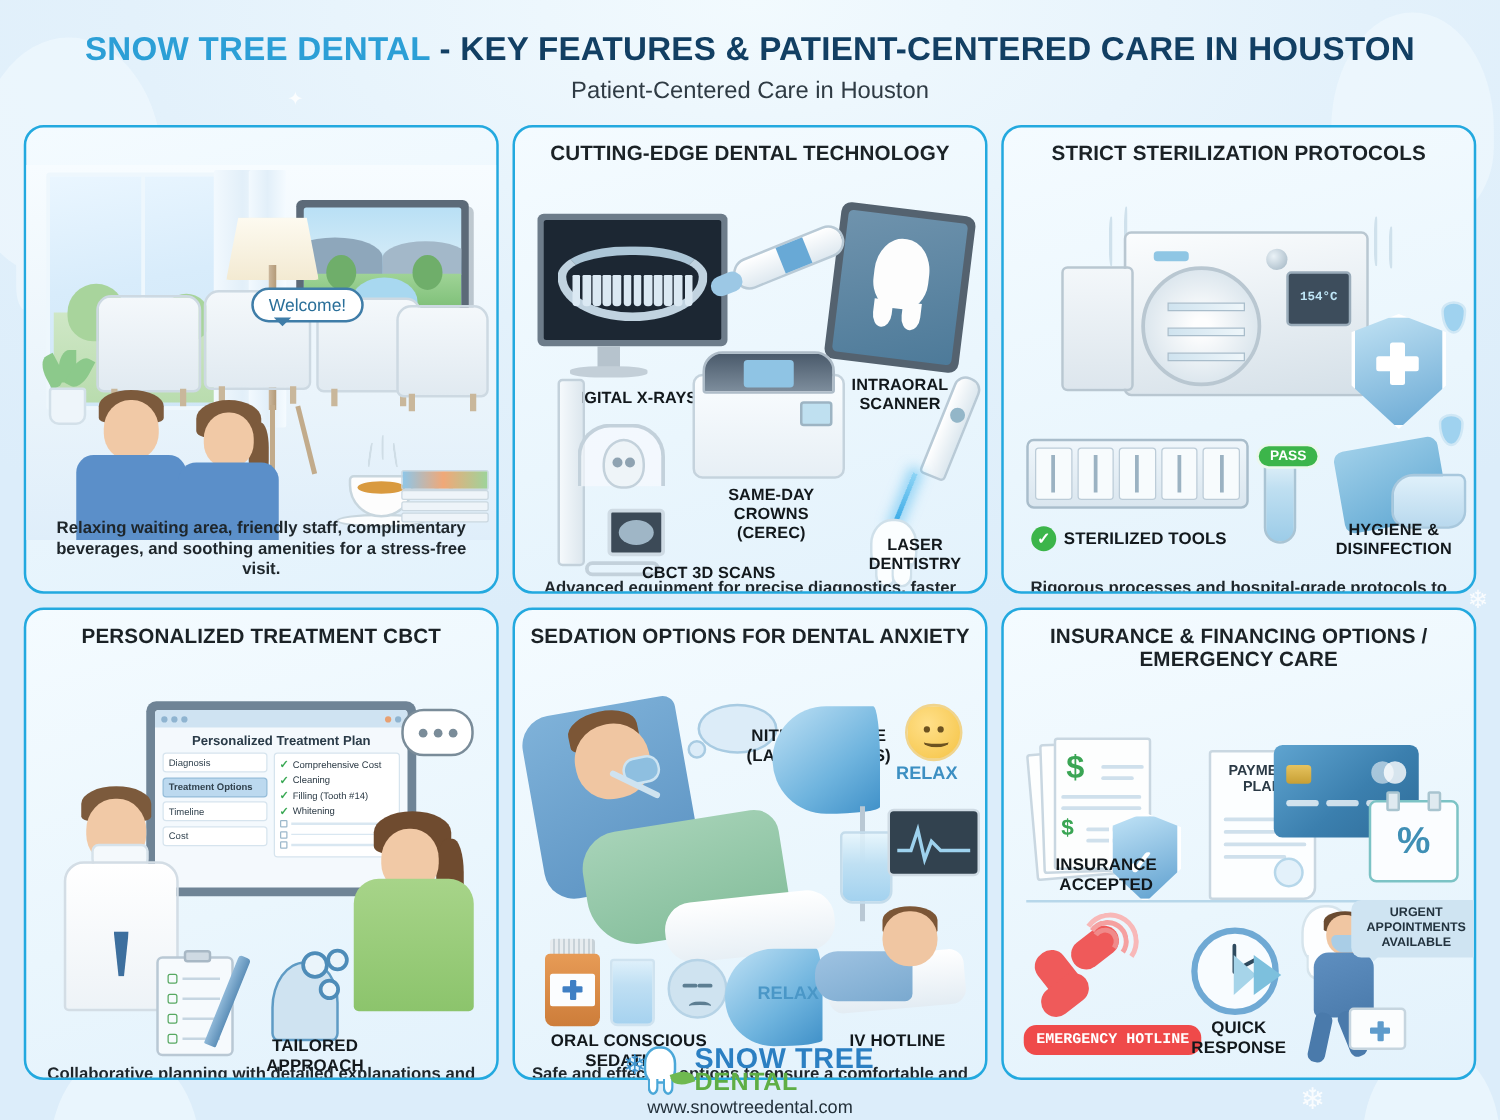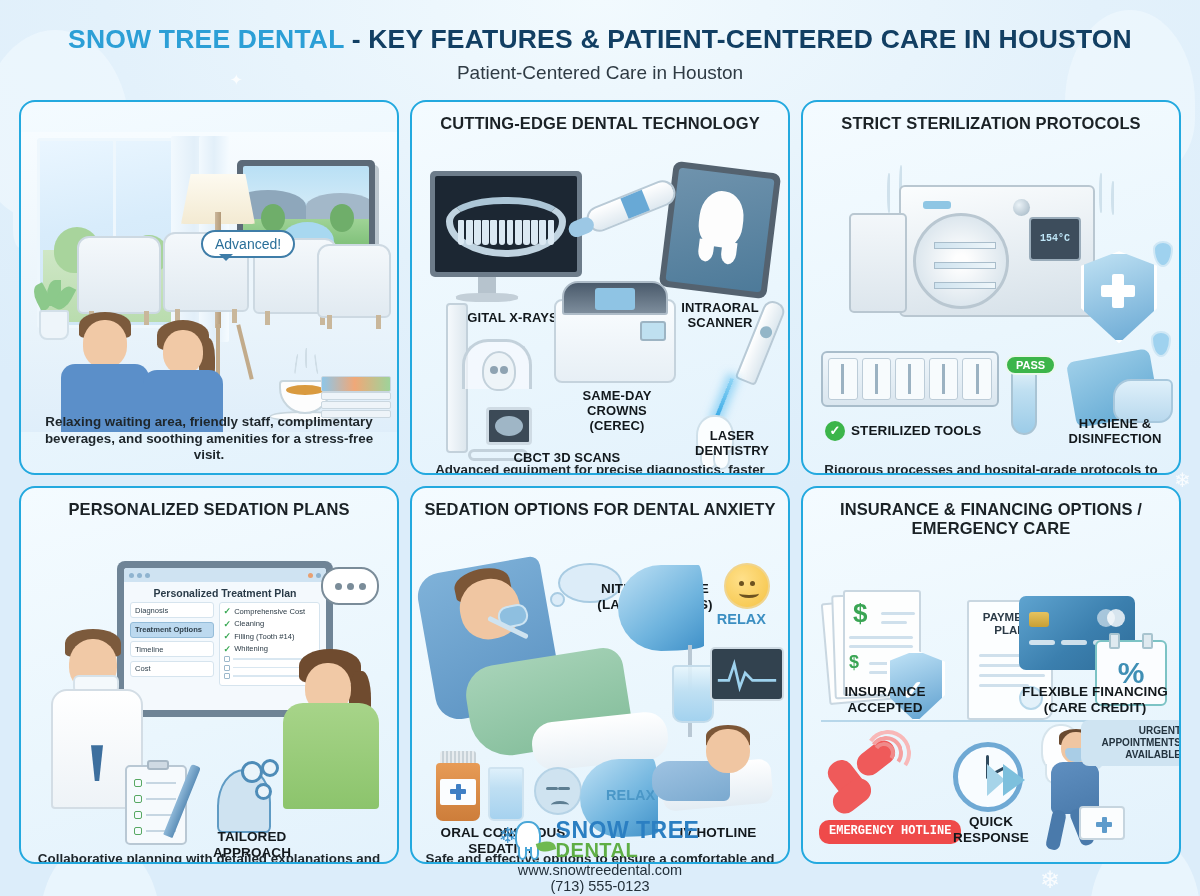--- a/index.html
+++ b/index.html
@@ -455,21 +455,21 @@
   .run-mask { position:absolute; left:30px; top:16px; width:24px; height:14px; background:#a9cde6; border-radius:4px 4px 10px 10px; }
   .run-body { position:absolute; left:16px; top:30px; width:48px; height:52px;
     background: linear-gradient(160deg,#5f8fc0,#4a7aab); border-radius:12px 12px 6px 6px; }
   .run-leg { position:absolute; background:#4a7aab; border-radius:6px; }
   .kit { position:absolute; right:-4px; top:74px; width:46px; height:34px;
     background:#fbfdfe; border:2px solid #c6d5df; border-radius:4px; }
   .kit-cross { position:absolute; width:16px; height:5px; background:#5e9bcb; border-radius:1px; }
   .urgent-bubble {
     position:absolute; right:-6px; top:182px; width:104px;
     background:#cfe4f2; border-radius:8px; padding:5px 4px;
-    font-size:10px; font-weight:bold; color:#23333f; text-align:right; line-height:1.2;
+    font-size:10px; font-weight:bold; color:#23333f; text-align:center; line-height:1.2;
   }
   .urgent-bubble::after { content:""; position:absolute; left:12px; bottom:-9px;
     border:6px solid transparent; border-top-color:#cfe4f2; }
 
   
   .footer {
     position:absolute; left:0; right:0; bottom:2px; text-align:center;
   }
   .logo-row { display:flex; align-items:center; justify-content:center; gap:7px; }
   .logo-mark { position:relative; width:48px; height:42px; }
@@ -567,21 +567,21 @@
           <div class="hair" style="left:18px; top:0; width:52px; height:26px; border-radius:50% 50% 14% 14%;"></div>
           <div class="head" style="left:22px; top:8px; width:44px; height:48px;"></div>
           <div class="scrub" style="left:0; top:52px; width:88px; height:68px;"></div>
         </div>
         <div class="staff" style="left:120px; width:84px; height:112px;">
           <div class="hair" style="left:16px; top:0; width:52px; height:30px; border-radius:50% 50% 18% 18%;"></div>
           <div class="hair" style="left:58px; top:18px; width:16px; height:50px; border-radius:40%;"></div>
           <div class="head" style="left:22px; top:10px; width:40px; height:44px;"></div>
           <div class="scrub" style="left:2px; top:50px; width:80px; height:62px;"></div>
         </div>
-        <div class="bubble" style="left:180px; top:98px;">Advanced!</div>
+        <div class="bubble" style="left:180px; top:98px;">Welcome!</div>
 
         <div class="cup" style="left:258px; top:240px; width:72px; height:52px;">
           <div class="steam" style="left:16px; top:-18px; transform:rotate(8deg)"></div>
           <div class="steam" style="left:26px; top:-24px;"></div>
           <div class="steam" style="left:36px; top:-18px; transform:rotate(-8deg)"></div>
           <div class="saucer"></div>
           <div class="cup-body">
               <div class="cup-coffee"></div>
             </div>
           <div class="cup-handle"></div>
@@ -708,21 +708,21 @@
       <div class="lbl" style="right:6px; top:284px; width:116px;">HYGIENE &amp; DISINFECTION</div>
 
       <div class="tube"></div>
       <div class="badge-pass">PASS</div>
 
       <div class="caption">Rigorous processes and hospital-grade protocols to ensure maximum safety and infection control.</div>
     </div>
   </section>
 
   <section class="panel row2">
-    <div class="panel-title">PERSONALIZED SEDATION PLANS</div>
+    <div class="panel-title">PERSONALIZED TREATMENT CBCT</div>
     <div class="panel-body">
       <div class="pc">
         <div class="pc-scr">
           <div class="pc-bar">
               <i></i>
               <i></i>
               <i></i>
               <i class="r"></i>
               <i></i>
             </div>
@@ -908,21 +908,20 @@
 
       <div class="card">
         <div class="chip"></div>
         <div class="card-circ2"></div>
           <div class="card-circ"></div>
         <div class="card-line" style="left:10px; top:44px; width:26px;"></div>
         <div class="card-line" style="left:42px; top:44px; width:26px;"></div>
         <div class="card-line" style="left:74px; top:44px; width:26px;"></div>
       </div>
       <div class="pct">%</div>
-      <div class="lbl" style="right:4px; top:146px; width:160px; font-size:13.5px;">FLEXIBLE FINANCING (CARE CREDIT)</div>
 
       <div class="divider"></div>
 
       <div class="phone-icon">
         <div style="position:absolute; left:0; top:14px; width:26px; height:48px; background:#ef5a5a; border-radius:12px; transform:rotate(-38deg);"></div>
         <div style="position:absolute; left:20px; top:2px; width:42px; height:24px; background:#ef5a5a; border-radius:12px; transform:rotate(-38deg);"></div>
         <div style="position:absolute; left:-4px; top:40px; width:42px; height:24px; background:#ef5a5a; border-radius:12px; transform:rotate(-38deg);"></div>
         <div class="arc" style="left:38px; top:-2px; width:22px; height:22px; transform:rotate(-10deg);"></div>
         <div class="arc" style="left:34px; top:-8px; width:34px; height:34px; transform:rotate(-10deg); border-width:4px; border-color:#f5a0a0; border-bottom-color:transparent; border-left-color:transparent;"></div>
         <div class="arc" style="left:30px; top:-14px; width:46px; height:46px; transform:rotate(-10deg); border-width:4px; border-color:#f8b8b8; border-bottom-color:transparent; border-left-color:transparent;"></div>
@@ -965,14 +964,13 @@
       <div style="position:absolute; left:29px; top:28px; width:9px; height:13px; background:#fff; border:2.5px solid #4aa7d8; border-top:none; border-radius:0 0 60% 60%;"></div>
       <div style="position:absolute; left:-2px; top:4px; color:#3f95cf; font-size:22px;">❄</div>
       <div style="position:absolute; left:36px; top:22px; width:18px; height:11px; background:#6fb950; border-radius:0 70% 0 70%; transform:rotate(-18deg);"></div>
     </div>
     <div class="logo-text">
       <div class="logo-snow">SNOW TREE</div>
       <div class="logo-dental">DENTAL</div>
     </div>
   </div>
   <div class="footer-url">www.snowtreedental.com</div>
-  <div class="footer-phone">(713) 555-0123</div>
 </div>
 
 </body></html>

